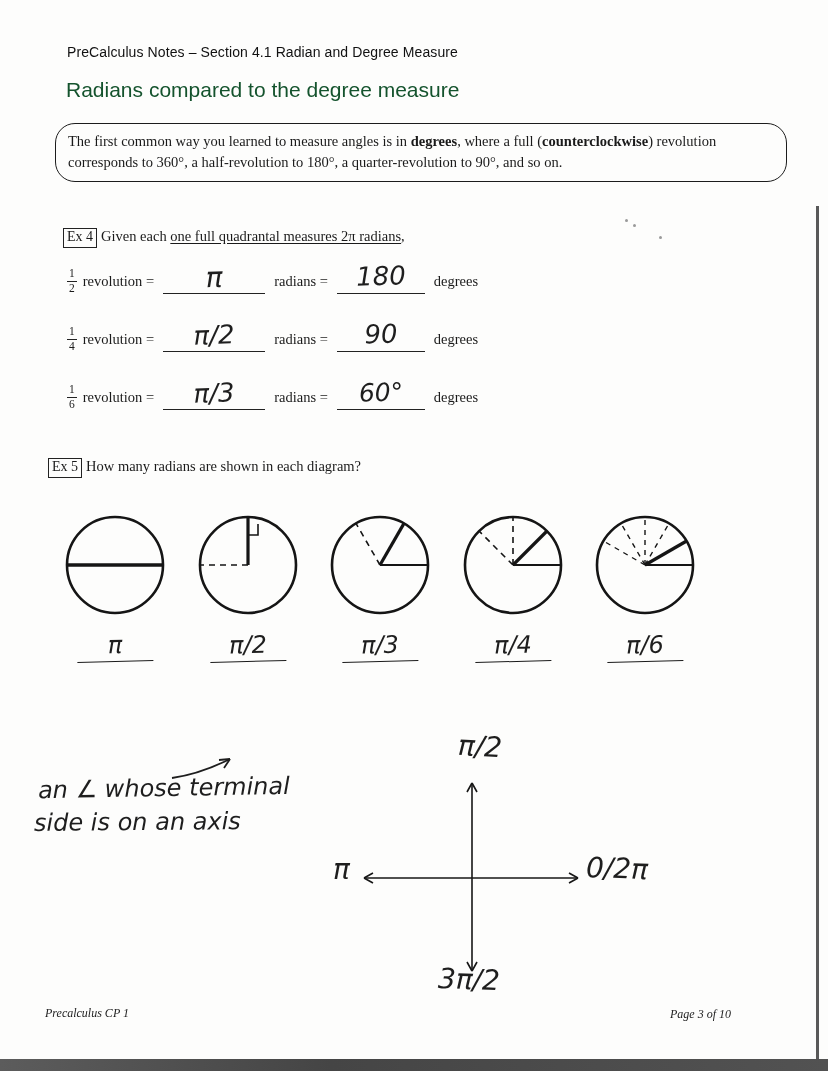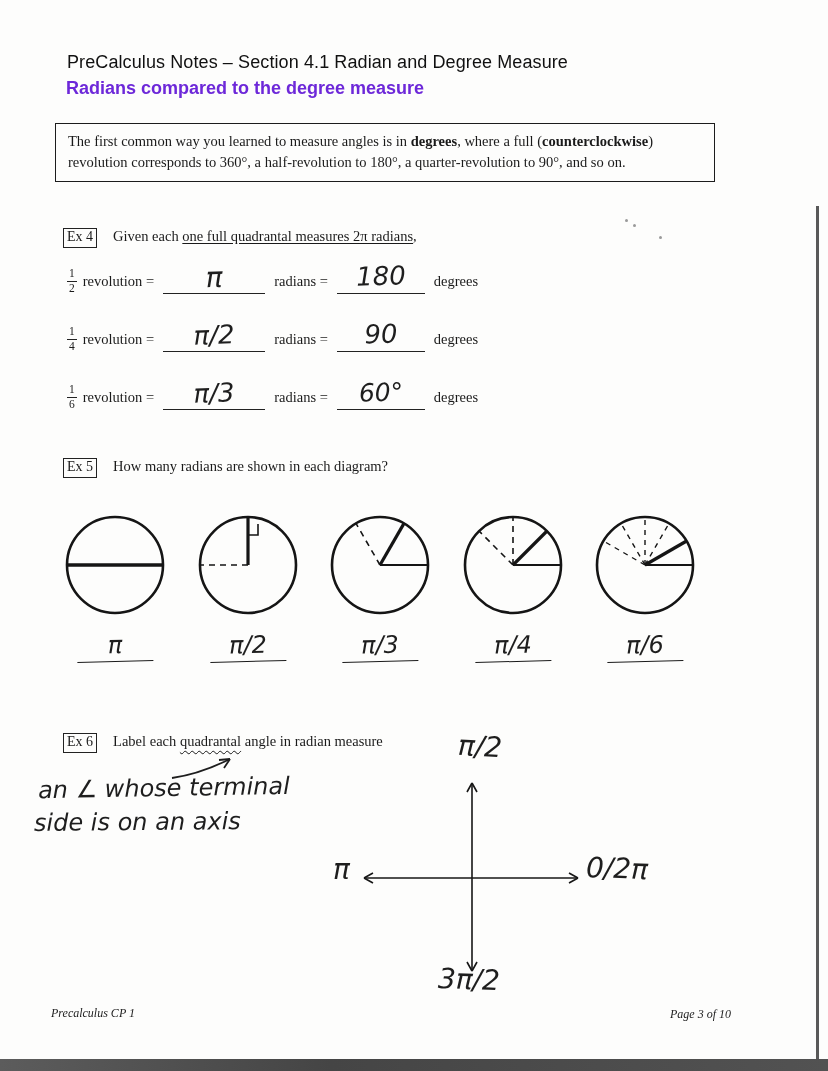--- a/index.html
+++ b/index.html
@@ -2,28 +2,28 @@
 <html><head>
 <meta charset="utf-8">
 <style>
   *{margin:0;padding:0;box-sizing:border-box}
   html,body{background:#e9e9e9}
   .page{position:relative;width:828px;height:1071px;margin:0 auto;background:#fdfdfc;
         overflow:hidden;font-family:"Liberation Serif",serif;color:#1a1a1a}
   .abs{position:absolute}
   .sans{font-family:"Liberation Sans",sans-serif}
 
-  .header{left:67px;top:52px;font-size:18px;color:#111;letter-spacing:.1px}
-  .title{left:66px;top:78px;font-size:18px;font-weight:bold;color:#6d28d9}
+  .header{left:67px;top:44px;font-size:14px;color:#111;letter-spacing:.1px}
+  .title{left:66px;top:78px;font-size:21px;font-weight:normal;color:#14532d}
 
-  .intro-box{left:55px;top:123px;width:660px;border:1.7px solid #1c1c1c;border-radius:0;
+  .intro-box{left:55px;top:123px;width:732px;border:1.7px solid #1c1c1c;border-radius:20px;
              padding:7px 12px 9px 12px;font-size:14.5px;line-height:1.42}
 
   .ex-line{font-size:14.5px;white-space:nowrap}
-  .ex-tag{display:inline-block;border:1px solid #222;padding:0 3px 1px 3px;margin-right:16px;font-size:14px;line-height:1.2}
+  .ex-tag{display:inline-block;border:1px solid #222;padding:0 3px 1px 3px;margin-right:4px;font-size:14px;line-height:1.2}
   .u{text-decoration:underline;text-underline-offset:2px}
   .squiggle{text-decoration:underline;text-decoration-style:wavy;text-decoration-thickness:1px;text-underline-offset:4px}
 
   .ex4-row{position:absolute;left:67px;display:flex;align-items:center;font-size:14.5px;height:36px}
   .frac{display:inline-flex;flex-direction:column;align-items:center;font-size:11.5px;line-height:1.2;margin-right:6px}
   .frac .num{border-bottom:1px solid #222;padding:0 2px}
   .rowlab{white-space:nowrap}
   .blank{position:relative;display:inline-block;border-bottom:1.4px solid #222;height:26px;margin:0 9px}
   .blank.w1{width:102px}
   .blank.w2{width:88px}
@@ -102,21 +102,21 @@
     <span class="blank w1">
         <span class="hw hw-ans" style="font-size:26px;bottom:3px">π/3</span>
       </span>
     <span class="rowlab">radians =</span>
     <span class="blank w2">
         <span class="hw hw-ans" style="font-size:25px;bottom:4px">60°</span>
       </span>
     <span class="rowlab">degrees</span>
   </div>
 
-  <div class="abs ex-line" style="left:63px;top:458px">
+  <div class="abs ex-line" style="left:48px;top:458px">
     <span class="ex-tag">Ex 5</span><span>How many radians are shown in each diagram?</span>
   </div>
 
   <svg class="diagram" style="left:61px;top:511px" viewBox="-54 -54 108 108">
     <circle cx="0" cy="0" r="48" fill="none" stroke="#151515" stroke-width="2.6"></circle>
     <line x1="-48" y1="0" x2="48" y2="0" stroke="#151515" stroke-width="3.4"></line>
   </svg>
 
   <svg class="diagram" style="left:194px;top:511px" viewBox="-54 -54 108 108">
     <circle cx="0" cy="0" r="48" fill="none" stroke="#151515" stroke-width="2.6"></circle>
@@ -149,23 +149,20 @@
     <line x1="0" y1="0" x2="-41.6" y2="-24" stroke="#151515" stroke-width="1.4" stroke-dasharray="5 5"></line>
     <line x1="0" y1="0" x2="41.6" y2="-24" stroke="#151515" stroke-width="3.2"></line>
   </svg>
 
   <div class="diag-ans hw" style="left:77px">π</div>
   <div class="diag-ans hw" style="left:210px">π/2</div>
   <div class="diag-ans hw" style="left:342px">π/3</div>
   <div class="diag-ans hw" style="left:475px">π/4</div>
   <div class="diag-ans hw" style="left:607px">π/6</div>
 
-  <div class="abs ex-line" style="left:63px;top:733px">
-    <span class="ex-tag">Ex 6</span><span>Label each </span><span class="squiggle">quadrantal</span><span> angle in radian measure</span>
-  </div>
 
   <svg class="abs" style="left:168px;top:752px" width="72" height="30">
     <path d="M4,26 Q32,22 62,7" fill="none" stroke="#1e1e1e" stroke-width="1.8"></path>
     <path d="M62,7 L51,8 M62,7 L56,16" fill="none" stroke="#1e1e1e" stroke-width="1.8"></path>
   </svg>
 
   <div class="note hw" style="left:38px;top:776px;transform:rotate(-1deg)">an ∠ whose terminal</div>
   <div class="note hw" style="left:34px;top:810px;transform:rotate(-0.5deg)">side is on an axis</div>
 
   <svg class="abs" style="left:360px;top:775px" width="225" height="200">
@@ -175,21 +172,21 @@
     <path d="M218,103 L209,98 M218,103 L209,108" fill="none" stroke="#161616" stroke-width="1.6"></path>
     <path d="M112,8 L107,17 M112,8 L117,17" fill="none" stroke="#161616" stroke-width="1.6"></path>
     <path d="M112,196 L107,187 M112,196 L117,187" fill="none" stroke="#161616" stroke-width="1.6"></path>
   </svg>
 
   <div class="axis-label hw" style="left:458px;top:733px;transform:rotate(3deg)">π/2</div>
   <div class="axis-label hw" style="left:333px;top:856px">π</div>
   <div class="axis-label hw" style="left:586px;top:855px;transform:rotate(2deg)">0/2π</div>
   <div class="axis-label hw" style="left:438px;top:966px;transform:rotate(2deg)">3π/2</div>
 
-  <div class="abs footer" style="left:51px;top:1006px">Precalculus CP 1</div>
+  <div class="abs footer" style="left:45px;top:1006px">Precalculus CP 1</div>
   <div class="abs footer" style="left:670px;top:1007px">Page 3 of 10</div>
 
   <div class="scan-line-right"></div>
   <div class="scan-bottom"></div>
   <div class="speck" style="left:625px;top:219px"></div>
   <div class="speck" style="left:633px;top:224px"></div>
   <div class="speck" style="left:659px;top:236px"></div>
 
 </div>
 

